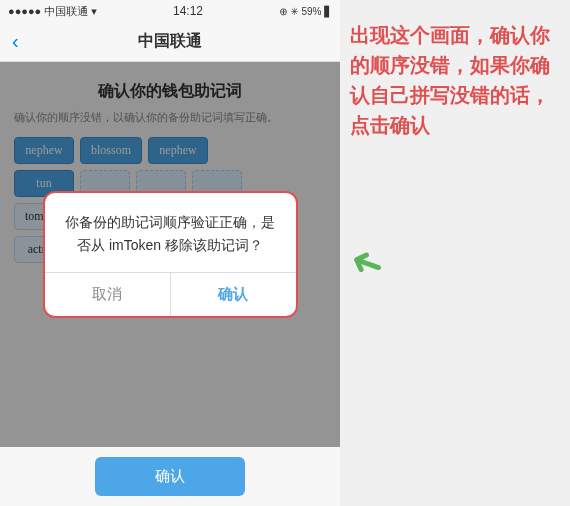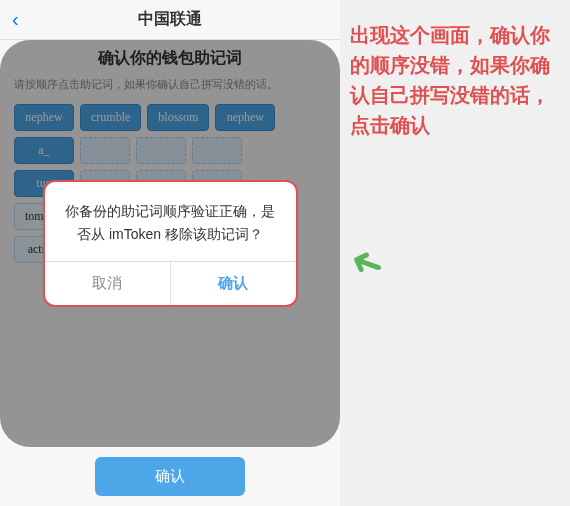--- a/index.html
+++ b/index.html
@@ -56,21 +56,21 @@
     }
     .nav-bar .title {
       font-size: 16px;
       font-weight: 600;
       color: #333;
     }
 
     
     .main-content {
       flex: 1;
-      padding: 8px 14px;
+      padding: 19px 14px;
       overflow: hidden;
       position: relative;
     }
 
     .page-title {
       font-size: 16px;
       font-weight: 600;
       text-align: center;
       color: #333;
       margin-bottom: 8px;
@@ -134,21 +134,20 @@
 
     
     .dialog-overlay {
       position: absolute;
       top: 0; left: 0; right: 0; bottom: 0;
       background: rgba(0,0,0,0.4);
       display: flex;
       align-items: center;
       justify-content: center;
       z-index: 10;
-      border-radius: 30px;
     }
 
     .dialog-box {
       background: white;
       border-radius: 12px;
       width: 255px;
       padding: 18px 16px 0;
       border: 2px solid #e05050;
     }
 
@@ -218,44 +217,42 @@
       color: #5ab55a;
       transform: rotate(200deg);
       display: inline-block;
     }
   </style>
 </head>
 <body>
 
 <div class="phone-panel">
 
+  <div class="status-bar">
+    <span class="left">●●●●● 中国联通 ▾</span>
+    <span class="center">14:12</span>
+    <span class="right">⊕ ✳ 59% ▋</span>
+  </div>
 
   <div class="nav-bar">
     <span class="back-btn">‹</span>
     <span class="title">中国联通</span>
   </div>
 
   <div class="main-content">
 
     <div class="page-title">确认你的钱包助记词</div>
-    <div class="page-subtitle">请按顺序点击助记词，如果你确认自己拼写没错的话。</div>
+    <div class="page-subtitle">确认你的顺序没错，以确认你的备份助记词填写正确。</div>
 
     <div class="word-row">
       <div class="word-chip selected">nephew</div>
-      <div class="word-chip selected">crumble</div>
       <div class="word-chip selected">blossom</div>
       <div class="word-chip selected">nephew</div>
     </div>
 
-    <div class="word-row">
-      <div class="word-chip selected">a_</div>
-      <div class="word-chip empty"></div>
-      <div class="word-chip empty"></div>
-      <div class="word-chip empty"></div>
-    </div>
 
     <div class="word-row">
       <div class="word-chip selected">tun</div>
       <div class="word-chip empty"></div>
       <div class="word-chip empty"></div>
       <div class="word-chip empty"></div>
     </div>
 
     <div class="word-row">
       <div class="word-chip">tomorrow</div>

